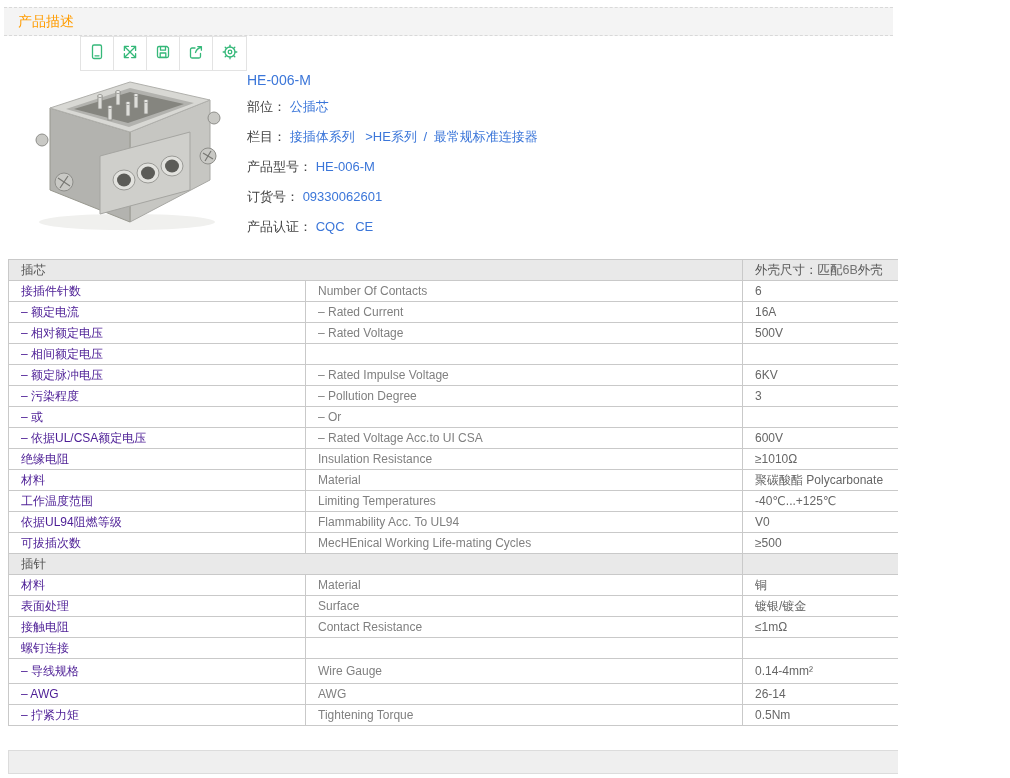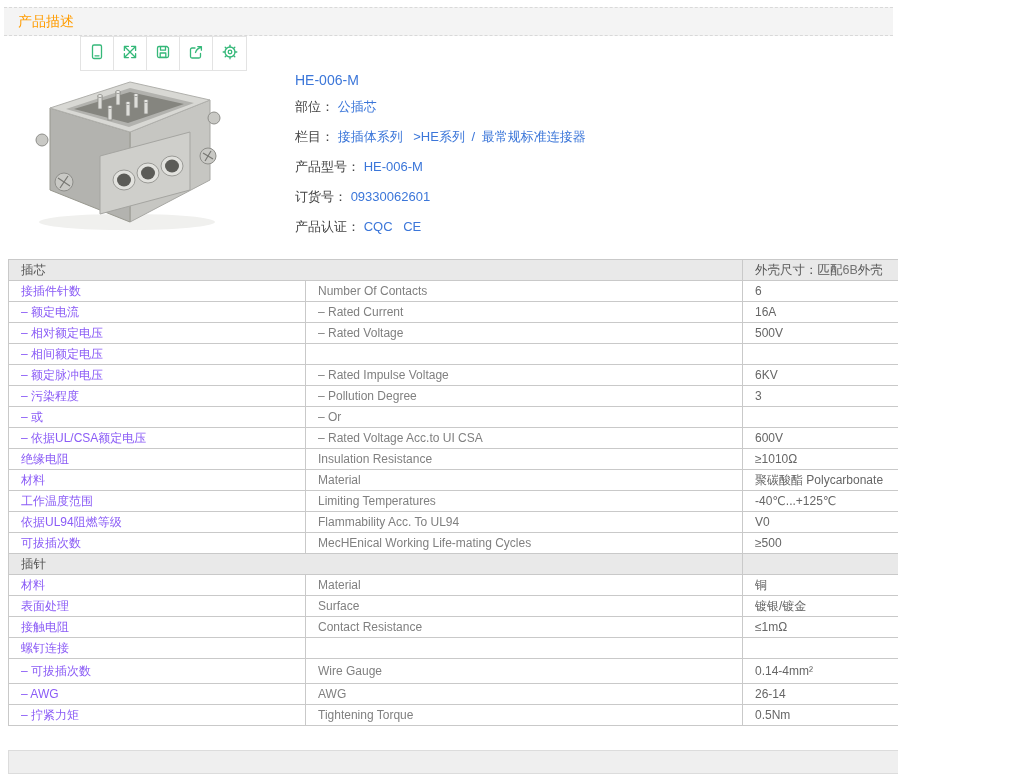--- a/index.html
+++ b/index.html
@@ -20,34 +20,34 @@
     width:33px; height:33px; display:flex; align-items:center; justify-content:center;
     border-right:1px solid #e3e3e3; background:#fff; cursor:pointer;
   }
   .tool-btn:last-child { border-right:none; }
   .tool-btn svg { stroke:#35b879; fill:none; stroke-width:1.3; stroke-linecap:round; stroke-linejoin:round; }
 
   
   .product-image { position:absolute; left:12px; top:70px; width:224px; height:166px; }
 
   
-  .product-info { position:absolute; left:247px; top:68px; font-size:13px; color:#444;margin-left:48px; }
+  .product-info { position:absolute; left:247px; top:68px; font-size:13px; color:#444; }
   .pi-title { display:inline-block; font-size:14px; color:#3b76d9; text-decoration:none; height:24px; line-height:24px; }
   .pi-row { height:30px; line-height:30px; white-space:nowrap; }
   .pi-row .lbl { color:#444; }
   .pi-row a { color:#3b76d9; text-decoration:none; }
   .pi-row .sep { color:#3b76d9; padding:0 3px; }
   .pi-row a + a { margin-left:7px; }
 
   
   .spec-table { position:absolute; top:259px; left:8px; width:994px; border-collapse:collapse; font-size:12px; table-layout:fixed; }
   .spec-table td { border:1px solid #c9c9c9; height:21px; padding:0 6px 0 12px; overflow:hidden; white-space:nowrap; }
   .spec-table tr.tall td { height:25px; }
   .section-row td { background:#e9e9e9; color:#555; font-size:12.5px; }
-  .cell-cn { color:#8b5cf6; }
+  .cell-cn { color:#4c1d95; }
   .cell-en { color:#808080; }
   .cell-val { color:#666; }
   .section-right { padding-left:10px; }
   .hl-red { color:#737373; }
 
   
   .footer-bar { position:absolute; top:750px; left:8px; width:994px; height:24px; background:#efefef; border:1px solid #dcdcdc; }
 </style>
 </head>
 <body>
@@ -290,21 +290,21 @@
           <td class="cell-cn">接触电阻</td>
           <td class="cell-en">Contact Resistance</td>
           <td class="cell-val">≤1mΩ</td>
         </tr>
         <tr>
           <td class="cell-cn">螺钉连接</td>
           <td class="cell-en"></td>
           <td class="cell-val"></td>
         </tr>
         <tr class="tall">
-          <td class="cell-cn">– 可拔插次数</td>
+          <td class="cell-cn">– 导线规格</td>
           <td class="cell-en">Wire Gauge</td>
           <td class="cell-val">0.14-4mm²</td>
         </tr>
         <tr>
           <td class="cell-cn">– AWG</td>
           <td class="cell-en">AWG</td>
           <td class="cell-val">26-14</td>
         </tr>
         <tr>
           <td class="cell-cn">– 拧紧力矩</td>

